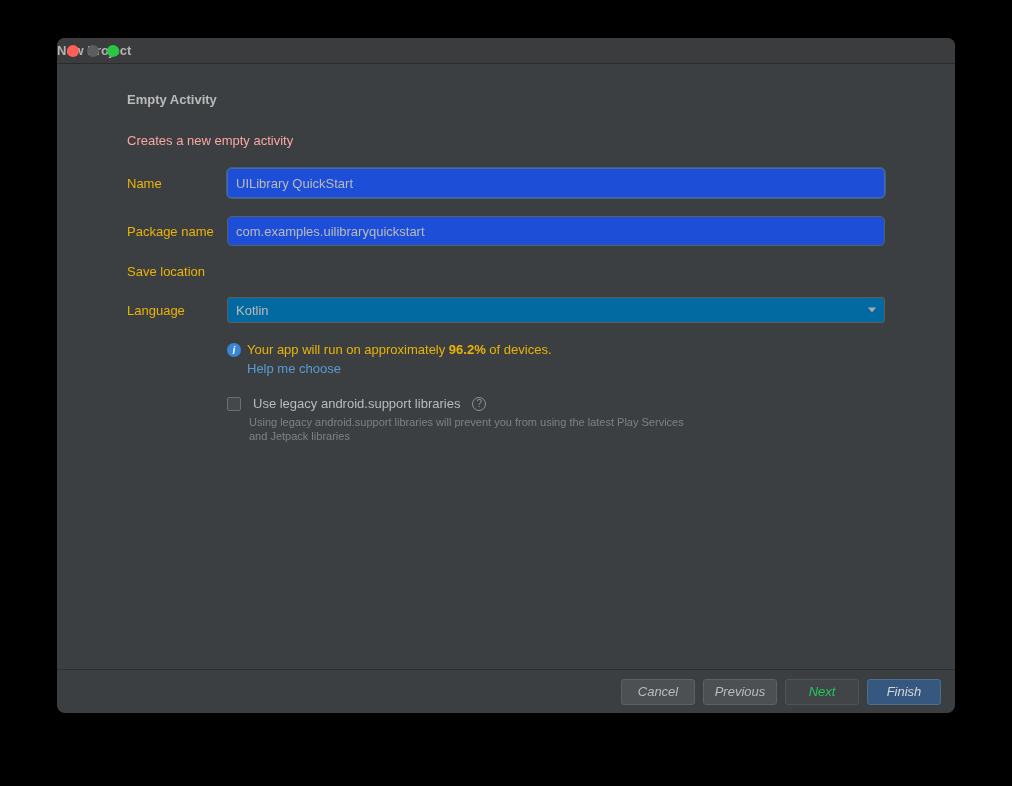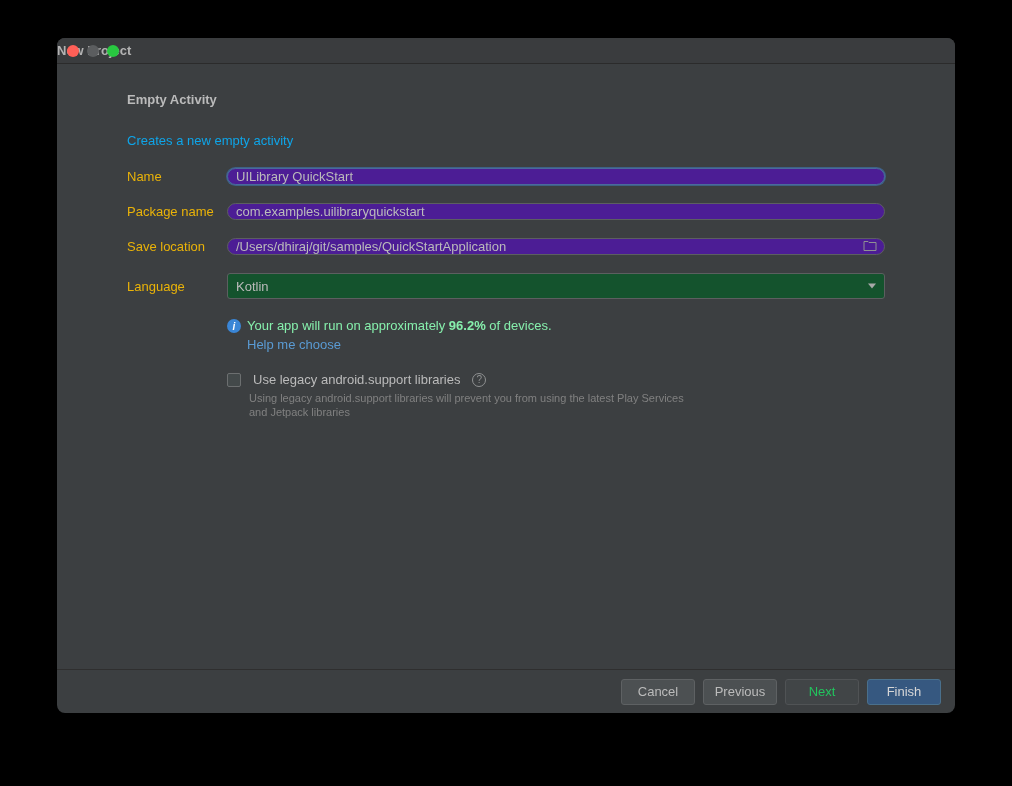--- a/index.html
+++ b/index.html
@@ -54,57 +54,57 @@
     flex: 1;
     padding: 28px 70px 0 70px;
     position: relative;
   }
   .section-title {
     font-weight: 700;
     color: #bbbbbb;
     margin-bottom: 26px;
   }
   .section-sub {
-    color: #0ea5e9;
+    color: #fca5a5;
     margin-bottom: 20px;
   }
   .form-row {
     display: flex;
     align-items: center;
     margin-bottom: 18px;
   }
   .form-label {
     width: 100px;
     color: #eab308;
     flex-shrink: 0;
   }
   .form-field {
     flex: 1;
     position: relative;
   }
   .tf {
     width: 100%;
-    height: 17px;
-    background: #4c1d95;
+    height: 30px;
+    background: #1d4ed8;
     border: 1px solid #5c5f60;
-    border-radius: 10px;
+    border-radius: 5px;
     color: #bbbbbb;
     padding: 0 8px;
     font-size: 13px;
     font-family: inherit;
     outline: none;
   }
   .tf.focused {
     border: 1px solid #4a6a9b;
     box-shadow: 0 0 0 1px #3d6185;
   }
   .select {
     width: 100%;
     height: 26px;
-    background: #14532d;
+    background: #0369a1;
     border: 1px solid #5c5f60;
     border-radius: 3px;
     color: #bbbbbb;
     padding: 0 24px 0 8px;
     font-size: 13px;
     display: flex;
     align-items: center;
     position: relative;
   }
   .select .caret {
@@ -138,21 +138,21 @@
     color: #fff;
     font-size: 10px;
     font-weight: 700;
     display: inline-flex;
     align-items: center;
     justify-content: center;
     font-style: italic;
     flex-shrink: 0;
     margin-top: 2px;
   }
-  .info-text { color: #86efac; line-height: 18px; }
+  .info-text { color: #eab308; line-height: 18px; }
   .info-text .pct { font-weight: 700; }
   .help-link {
     display: block;
     margin-left: 120px;
     margin-top: 2px;
     color: #5a9bd4;
     cursor: pointer;
   }
   .checkbox-row {
     margin-left: 100px;
@@ -200,20 +200,21 @@
     border-radius: 3px;
     background: #4c5052;
     border: 1px solid #5e6163;
     color: #bbbbbb;
     font-size: 13px;
     display: inline-flex;
     align-items: center;
     justify-content: center;
     padding: 0 6px;
     cursor: pointer;
+    font-style: italic;
   }
   .btn.primary {
     background: #365880;
     border: 1px solid #4a708c;
     color: #d6d6d6;
   }
   .btn.disabled {
     color: #22c55e;
     background: #414547;
     border: 1px solid #505355;
@@ -248,28 +249,20 @@
 
     <div class="form-row">
       <div class="form-label">Package name</div>
       <div class="form-field">
         <input class="tf" type="text" value="com.examples.uilibraryquickstart" style="">
       </div>
     </div>
 
     <div class="form-row">
       <div class="form-label">Save location</div>
-      <div class="form-field">
-        <input class="tf" type="text" style="padding-right: 28px;" value="/Users/dhiraj/git/samples/QuickStartApplication">
-        <span class="folder-icon">
-          <svg width="14" height="12" viewBox="0 0 14 12">
-            <path d="M1 2h4l1 1h7v8H1z" fill="none" stroke="#8f9192" stroke-width="1"></path>
-          </svg>
-        </span>
-      </div>
     </div>
 
     <div class="form-row">
       <div class="form-label">Language</div>
       <div class="form-field">
         <div class="select">
           <span>Kotlin</span>
           <span class="caret"></span>
         </div>
       </div>

